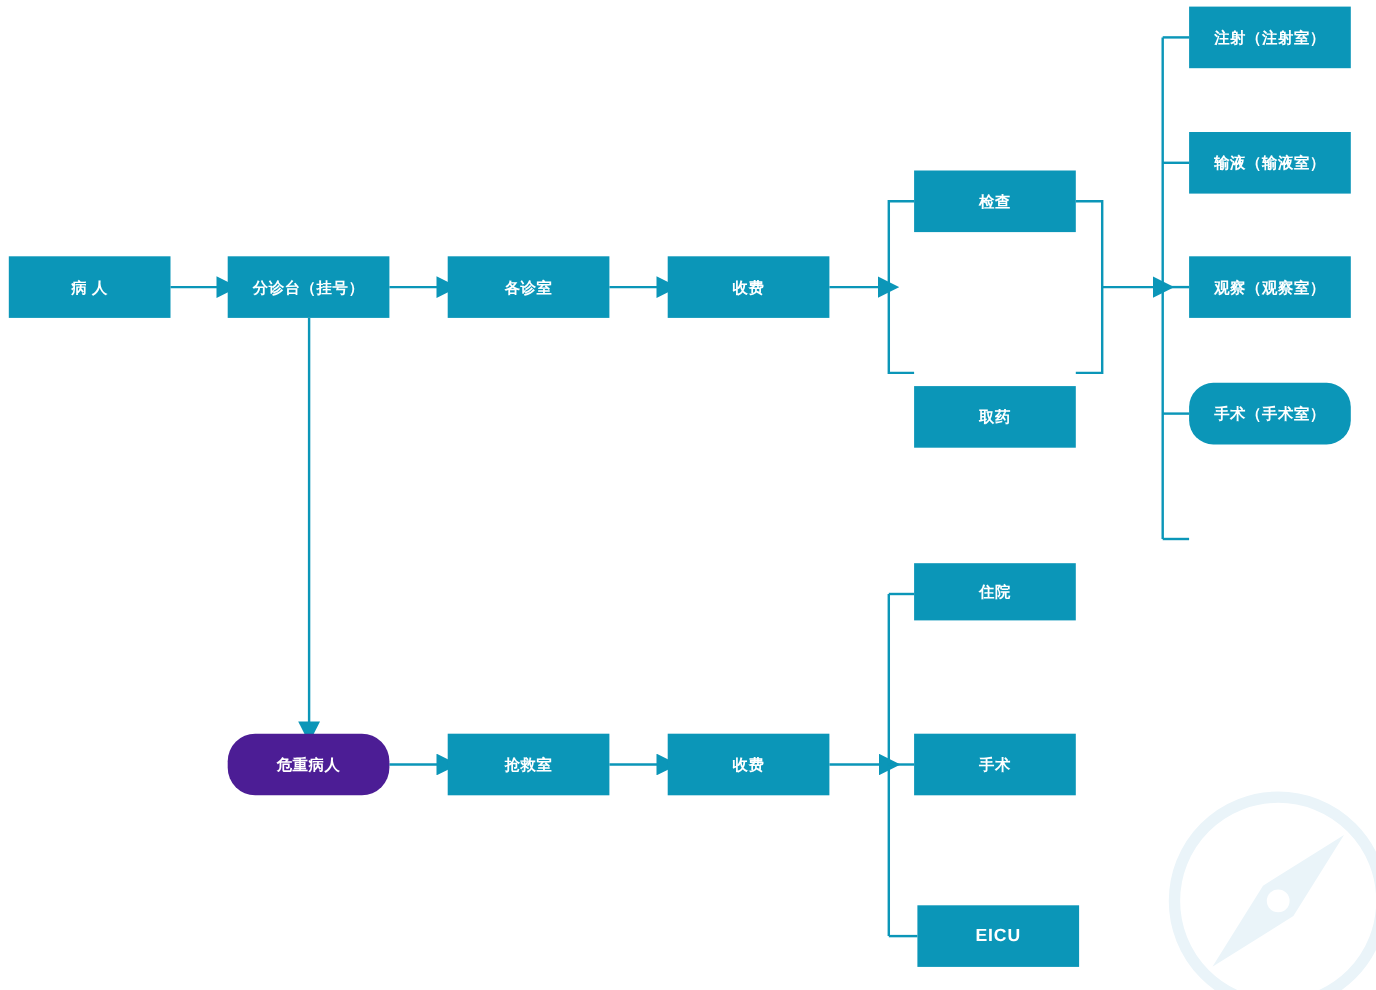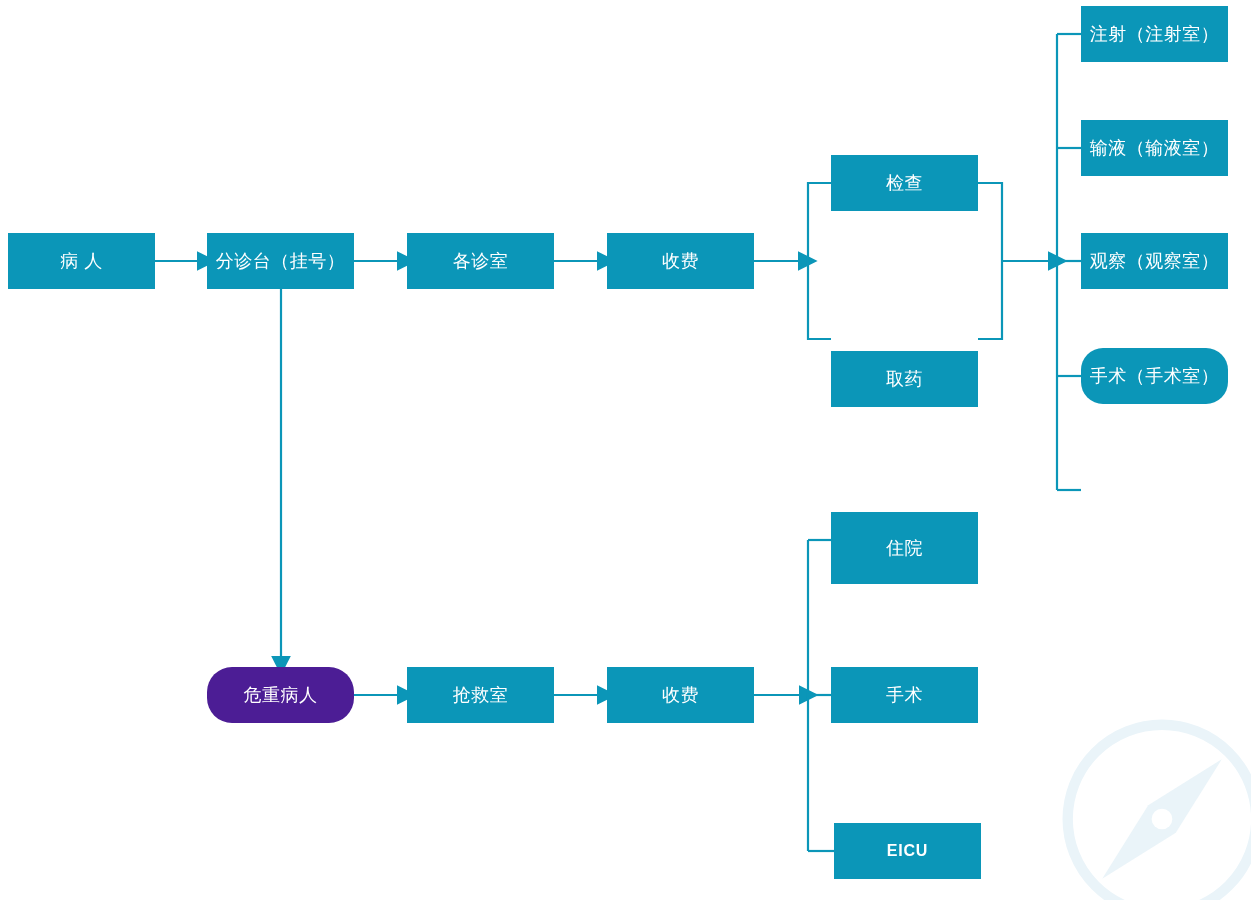--- a/index.html
+++ b/index.html
@@ -30,22 +30,22 @@
   }
   
   .node {
     position: absolute;
     box-sizing: border-box;
     background: #0b96b8;
     color: #ffffff;
     display: flex;
     align-items: center;
     justify-content: center;
-    font-size: 18px;
-    font-weight: 400;
+    font-size: 14px;
+    font-weight: 700;
     letter-spacing: 0.5px;
     line-height: 1;
     white-space: nowrap;
     text-align: center;
   }
   .node.latin {
     font-weight: 600;
     letter-spacing: 0.8px;
     font-size: 16px;
   }
@@ -118,21 +118,21 @@
   <div class="node" style="left: 607px; top: 233px; width: 147px; height: 56px; background: rgb(11, 150, 184);">收费</div>
   <div class="node" style="left: 831px; top: 155px; width: 147px; height: 56px; background: rgb(11, 150, 184);">检查</div>
   <div class="node" style="left: 831px; top: 311px; width: 147px; height: 56px; background: rgb(11, 150, 184); margin-top: 40px;">取药</div>
   <div class="node" style="left: 1081px; top: 6px; width: 147px; height: 56px; background: rgb(11, 150, 184);">注射（注射室）</div>
   <div class="node" style="left: 1081px; top: 120px; width: 147px; height: 56px; background: rgb(11, 150, 184);">输液（输液室）</div>
   <div class="node" style="left: 1081px; top: 233px; width: 147px; height: 56px; background: rgb(11, 150, 184);">观察（观察室）</div>
   <div class="node" style="left: 1081px; top: 348px; width: 147px; height: 56px; background: rgb(11, 150, 184); border-radius: 22px;">手术（手术室）</div>
   <div class="node" style="left: 207px; top: 667px; width: 147px; height: 56px; background: #4c1d95; border-radius: 25px;">危重病人</div>
   <div class="node" style="left: 407px; top: 667px; width: 147px; height: 56px; background: rgb(11, 150, 184);">抢救室</div>
   <div class="node" style="left: 607px; top: 667px; width: 147px; height: 56px; background: rgb(11, 150, 184);">收费</div>
-  <div class="node" style="left: 831px; top: 512px; width: 147px; height: 72px; background: rgb(11, 150, 184);">住院</div>
+  <div class="node" style="left: 831px; top: 512px; width: 147px; height: 52px; background: rgb(11, 150, 184);">住院</div>
   <div class="node" style="left: 831px; top: 667px; width: 147px; height: 56px; background: rgb(11, 150, 184);">手术</div>
   <div class="node latin" style="left: 834px; top: 823px; width: 147px; height: 56px; background: rgb(11, 150, 184);">EICU</div>
 
   <svg class="watermark" viewBox="0 0 200 200">
     <g stroke="#eaf4f9" fill="none" stroke-width="9">
       <circle cx="100" cy="100" r="82"></circle>
     </g>
     <path d="M152 48 L112 112 L48 152 L88 88 Z" fill="#eaf4f9"></path>
     <circle cx="100" cy="100" r="9" fill="#ffffff"></circle>
   </svg>

